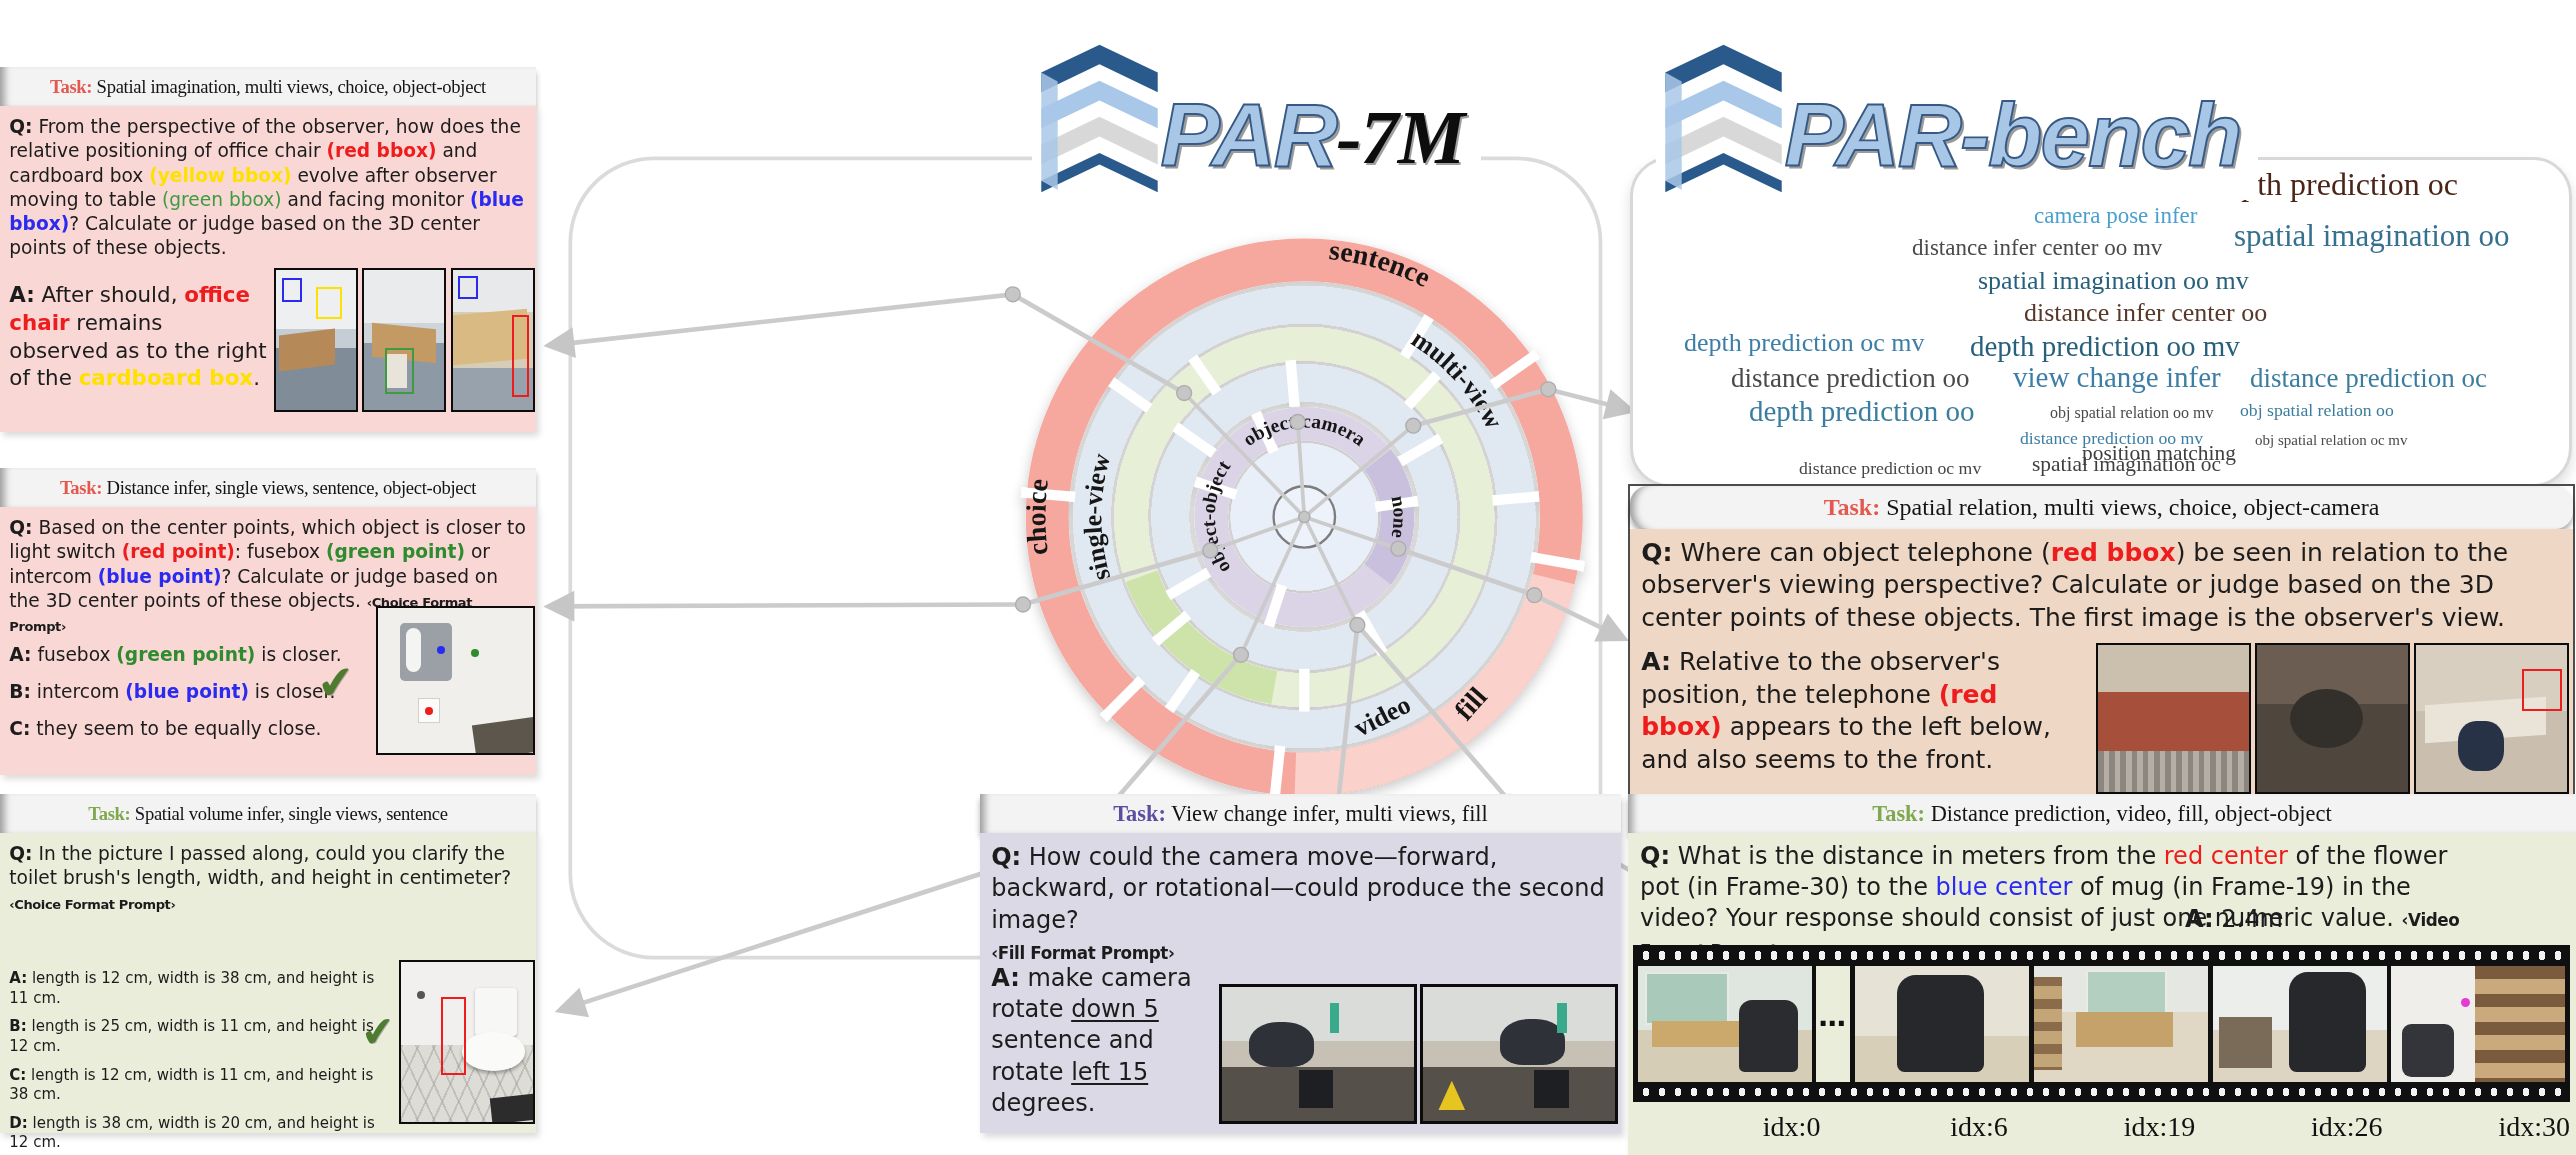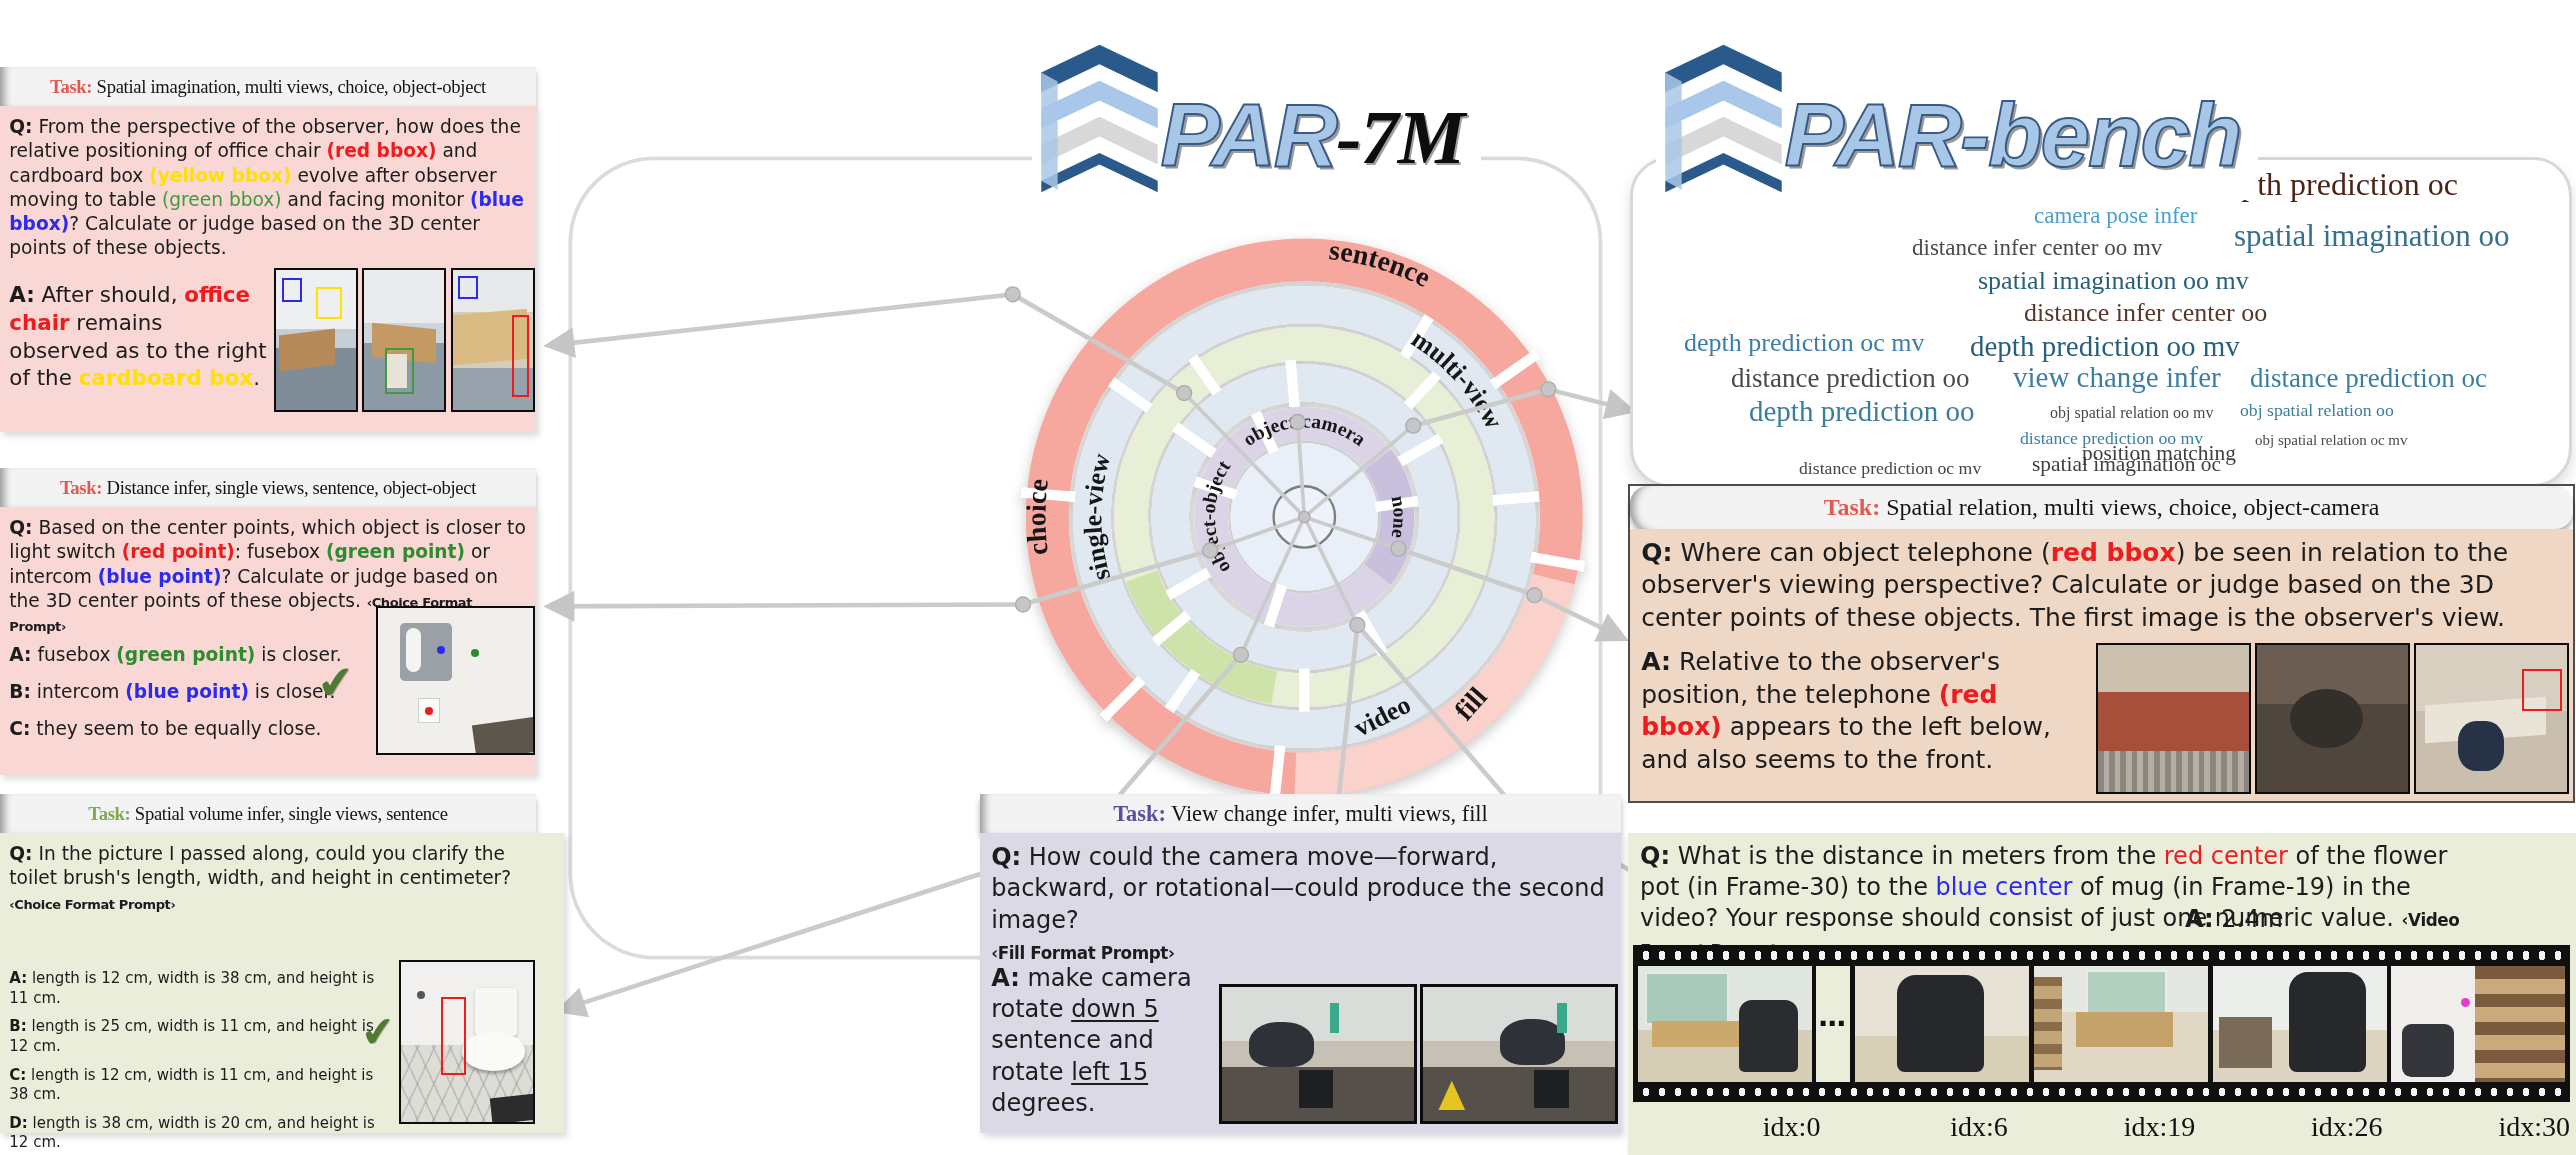--- a/index.html
+++ b/index.html
@@ -9,21 +9,21 @@
   
   .hdr{position:absolute;background:#f3f3f3;text-align:center;color:#141414;
        font-family:"Liberation Serif",serif;
        box-shadow:0 4.7px 5.6px rgba(0,0,0,.30), inset 9.3px 0 7.5px -4.7px rgba(0,0,0,.35);}
   .hdr .task{font-weight:700;}
   .hdr-sm{height:39px;line-height:39px;font-size:18.6px;letter-spacing:-0.3px;}
   .hdr-md{height:39px;line-height:39px;font-size:22.4px;}
   .hdr-lg{height:43px;line-height:43px;font-size:24px;border-radius:18px;}
   .bdy{position:absolute;box-shadow:2.8px 3.7px 6.5px rgba(0,0,0,.15);}
   .pink{background:#f8d7d5;}
-  .green{background:#e9edda;padding-left:28px;}
+  .green{background:#e9edda;}
   .lav{background:#dcd9e6;}
   .tan{background:#eed7c5;}
   .qa{position:absolute;line-height:1.3;}
   .ptag{font-size:0.70em;font-weight:700;letter-spacing:-0.4px;}
   .optline{margin:0 0 13px 0;}
   .check{position:absolute;color:#4e7b2f;font-weight:700;transform:rotate(-6deg);
          text-shadow:0.9px 0.9px 0 rgba(0,0,0,.25);}
   
   .photo{position:absolute;border:2.8px solid #0c0c0c;overflow:hidden;background:#ccc;}
   .bb{position:absolute;border:2.8px solid;display:block;}
@@ -368,20 +368,23 @@
         <i class="shape blob"></i>
       </div>
       <div class="photo sc-rel3" style="left:784px;top:114px;width:151px;height:147px;">
         <i class="shape table"></i>
           <i class="shape bag"></i>
         <i class="bb" style="left:70%;top:16%;width:24%;height:26%;border-color:#ee1c1c;"></i>
       </div>
     </div>
   </div>
 
+  <div class="hdr hdr-md" style="left:1628px;top:794px;width:948px;">
+    <span class="task" style="color: rgb(127, 168, 80);">Task:</span><span> Distance prediction, video, fill, object-object</span>
+  </div>
   <div class="bdy green" style="left:1628px;top:833px;width:948px;height:322px;">
     <div class="qa" style="left:12px;top:7.5px;width:838px;font-size:24px;"><span style="font-weight: 700;">Q:</span><span> What is the distance in meters from the </span><span style="color: rgb(238, 28, 28);">red center</span><span> of the flower pot (in Frame-30) to the </span><span style="color: rgb(42, 42, 240);">blue center</span><span> of mug (in Frame-19) in the video? Your response should consist of just one numeric value. </span><span class="ptag">‹Video Format Prompt›</span></div>
     <div class="qa" style="left:557px;top:71px;width:186px;font-size:24px;"><span style="font-weight: 700;">A:</span><span> 2.4m</span></div>
   </div>
   <div class="film">
     <div class="perf"></div>
     <div class="frames">
       <div class="frame sc-f1">
           <i class="shape win"></i>
           <i class="shape desk"></i>

